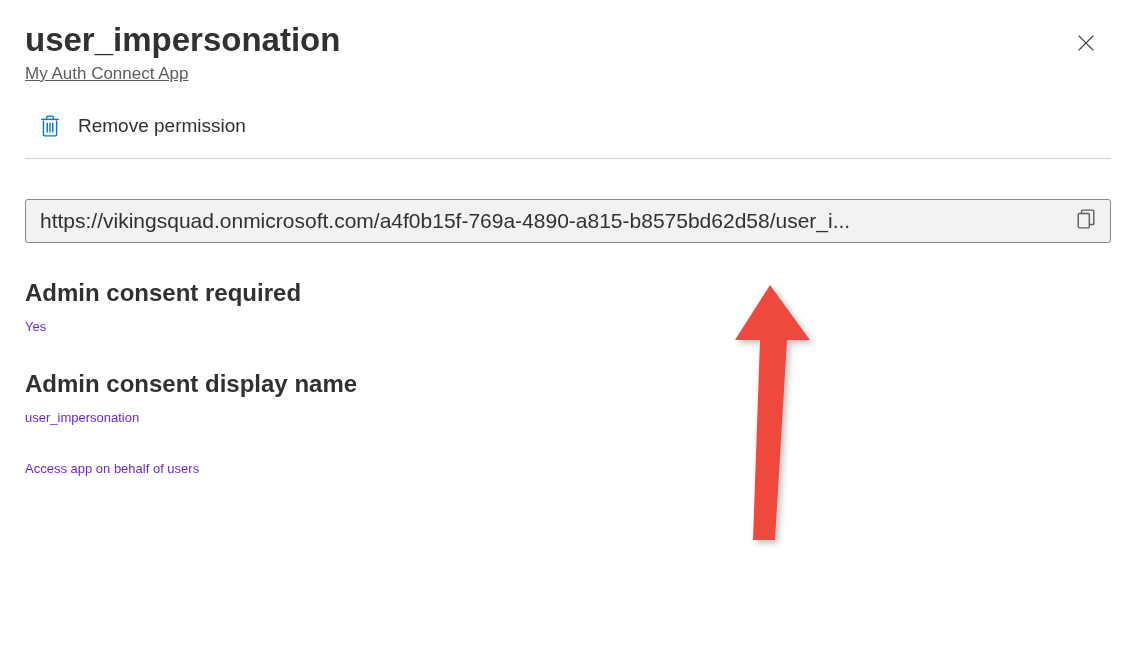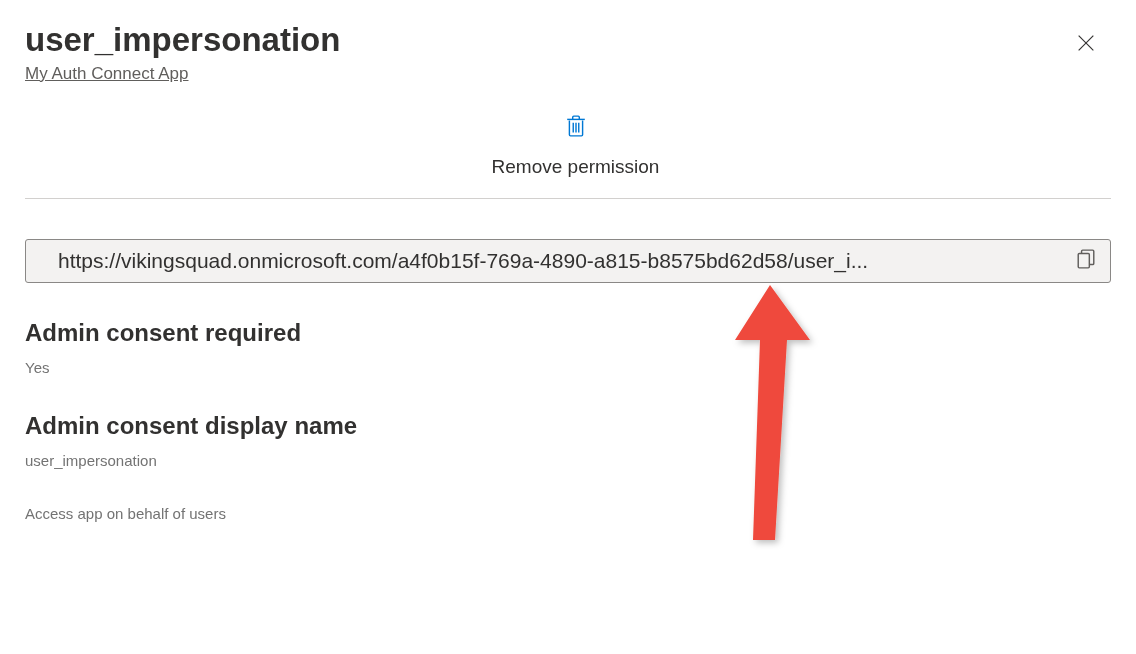--- a/index.html
+++ b/index.html
@@ -42,21 +42,20 @@
     .close-btn svg {
       width: 22px;
       height: 22px;
     }
     .action-row {
       margin-top: 30px;
       padding-left: 15px;
       display: flex;
       align-items: center;
       gap: 18px;
-      flex-direction: column;
     }
     .trash-icon {
       width: 20px;
       height: 24px;
       display: inline-flex;
       align-items: center;
       justify-content: center;
     }
     .trash-icon svg {
       width: 18px;
@@ -83,21 +82,20 @@
       justify-content: space-between;
       gap: 10px;
     }
     .url-text {
       font-size: 21px;
       color: #323130;
       white-space: nowrap;
       overflow: hidden;
       text-overflow: ellipsis;
       flex: 1;
-      margin-left: 18px;
     }
     .copy-icon {
       flex-shrink: 0;
       cursor: pointer;
       width: 20px;
       height: 22px;
       display: inline-flex;
       align-items: center;
       justify-content: center;
     }
@@ -107,22 +105,22 @@
     }
     .field-group {
       margin-top: 36px;
     }
     .field-label {
       font-size: 24px;
       font-weight: 700;
       color: #323130;
     }
     .field-value {
-      font-size: 15px;
-      color: #737373;
+      font-size: 13px;
+      color: #6d28d9;
       margin-top: 12px;
       font-weight: 400;
     }
     .annotation-arrow {
       position: absolute;
       left: 725px;
       top: 275px;
       pointer-events: none;
     }
   </style>

